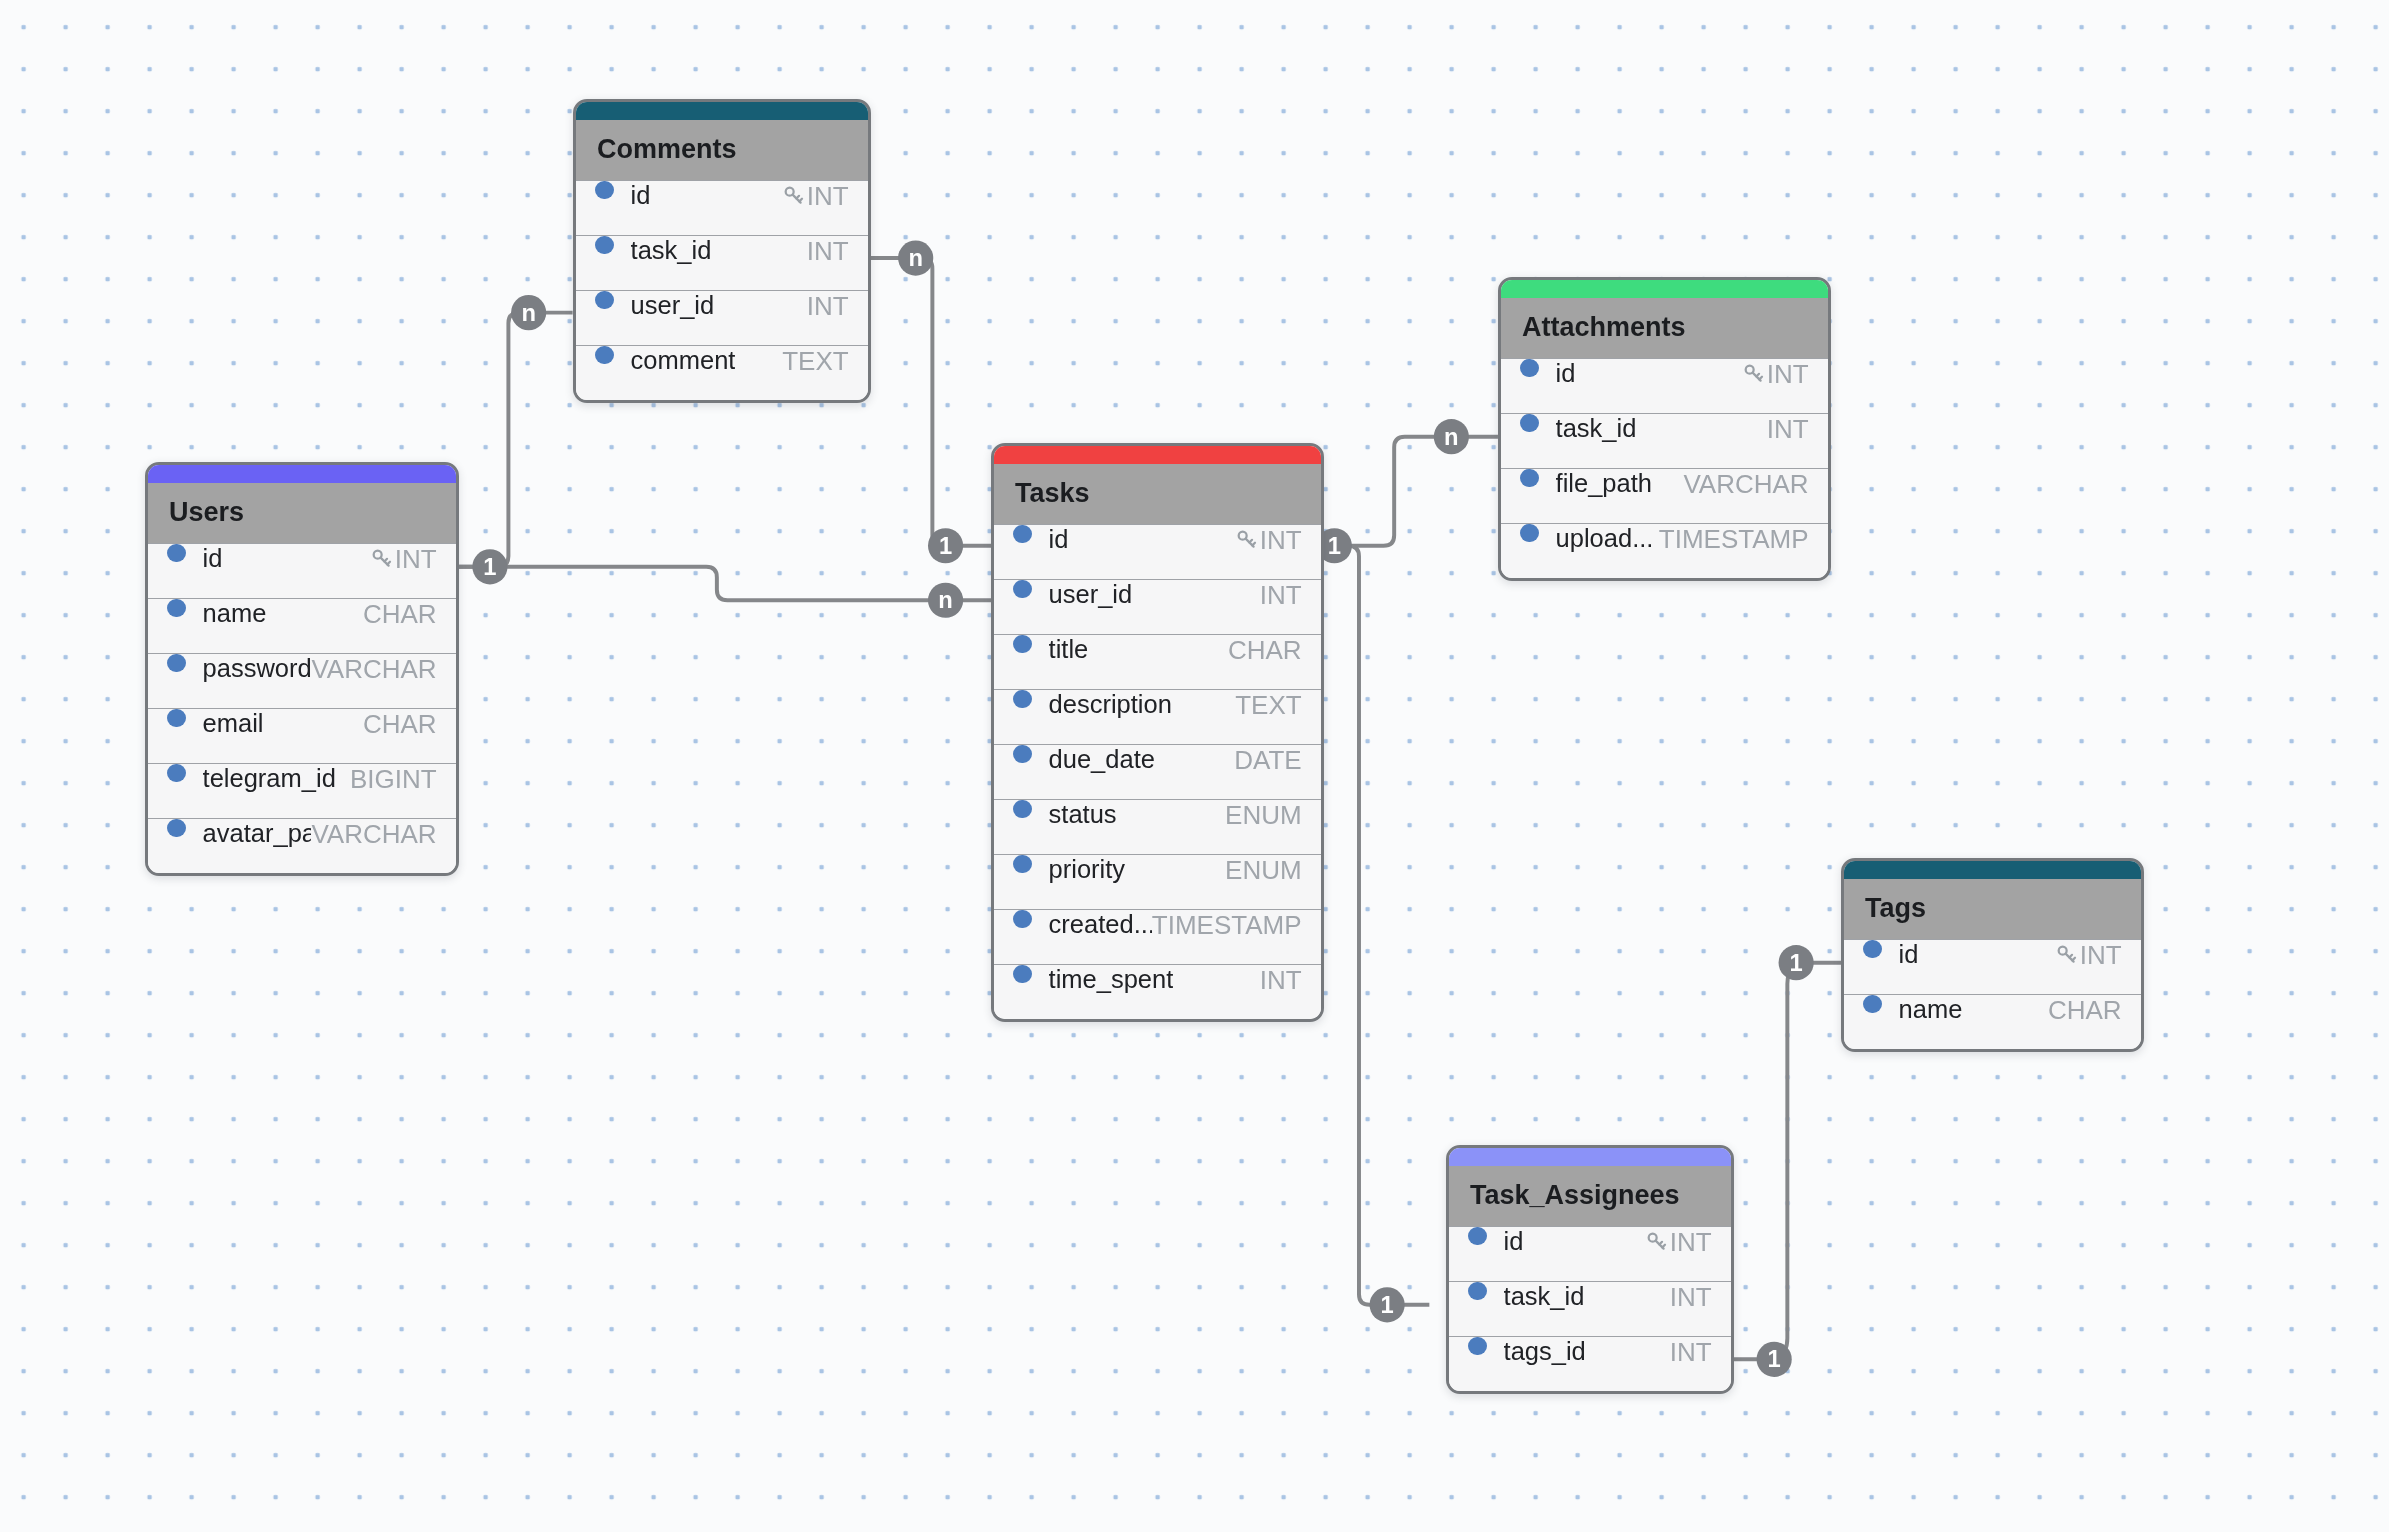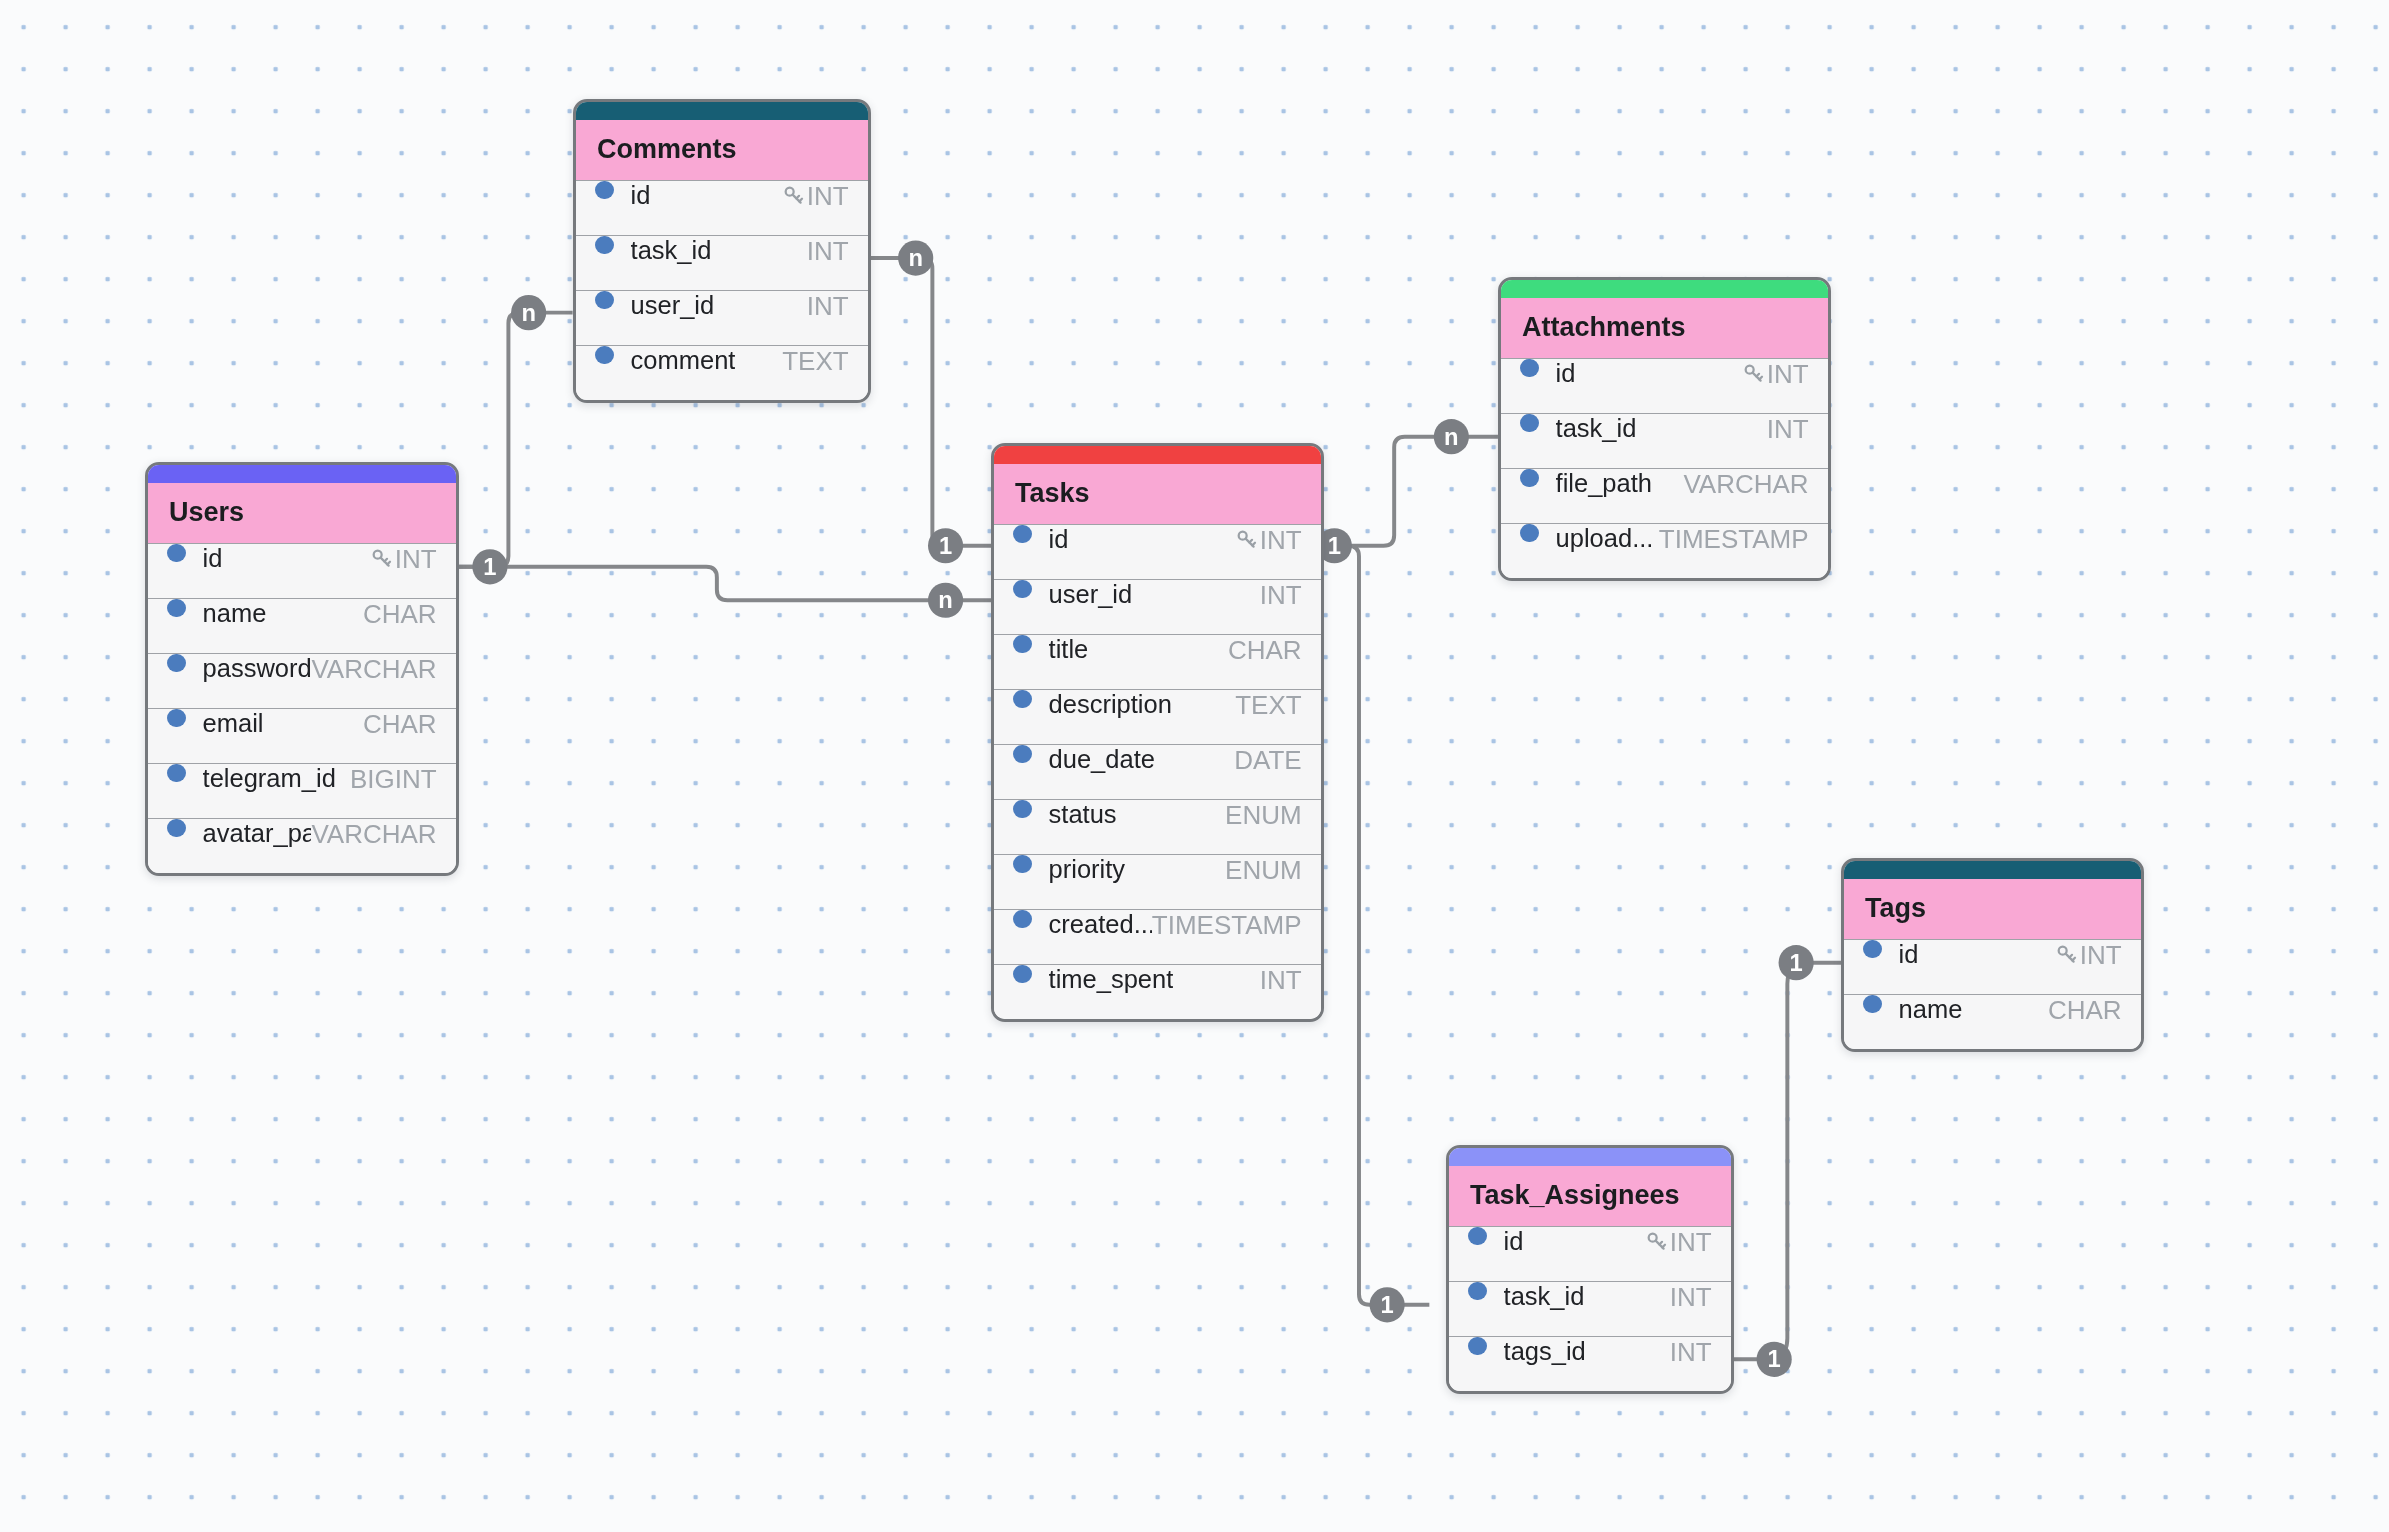--- a/index.html
+++ b/index.html
@@ -24,21 +24,21 @@
   }
   .tbl{
     position:absolute;box-sizing:border-box;
     border:3.5px solid #76797d;border-radius:14px;
     background:#f6f6f7;overflow:hidden;
     box-shadow:0 2.6px 8.8px rgba(50,55,65,0.15);
   }
   .strip{height:17.6px;}
   .title{
     height:60px;display:flex;align-items:center;
-    padding:0 21px;background:#f9a8d4;
+    padding:0 21px;background:#a3a3a3;
     font-weight:700;font-size:27px;color:#1b1d20;
   }
   .row{
     box-sizing:border-box;height:55px;display:flex;align-items:flex-start;
     padding:0 19.4px;border-top:1.8px solid #9fa2a7;background:#f6f6f7;
   }
   .dot{
     width:18.5px;height:18.5px;border-radius:50%;
     background:#4b7cbe;margin-right:16.7px;flex:none;
   }

